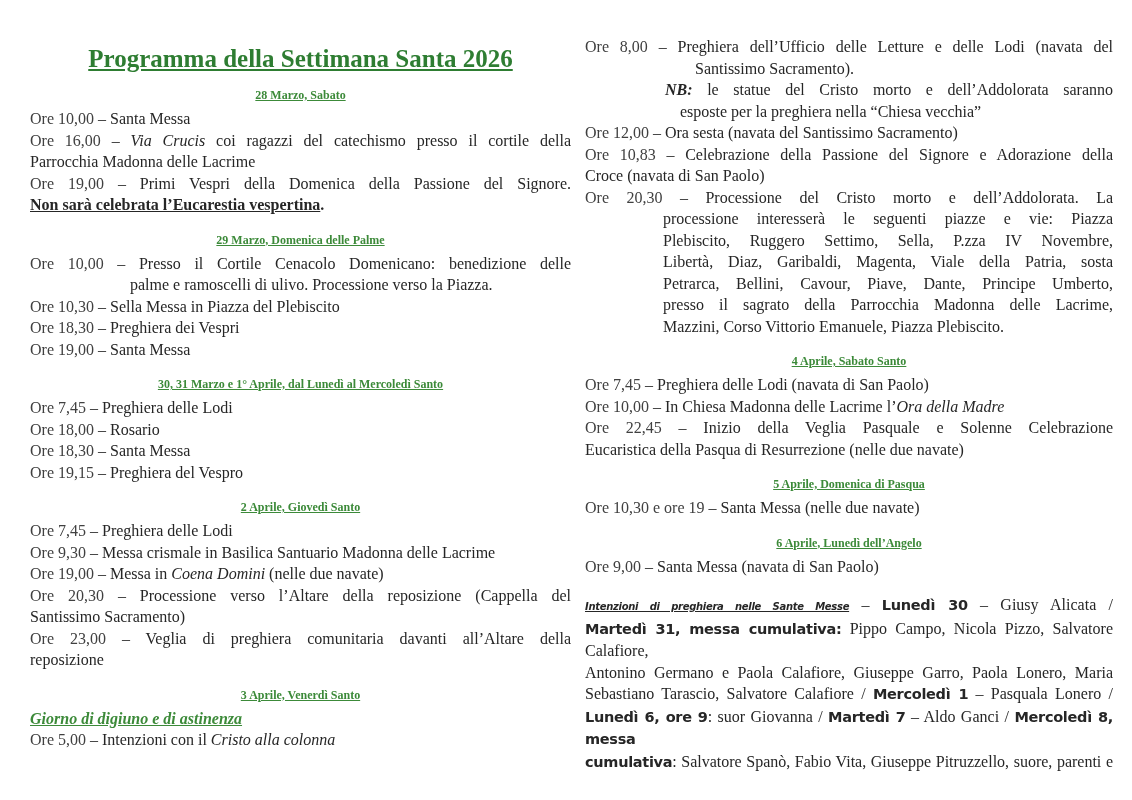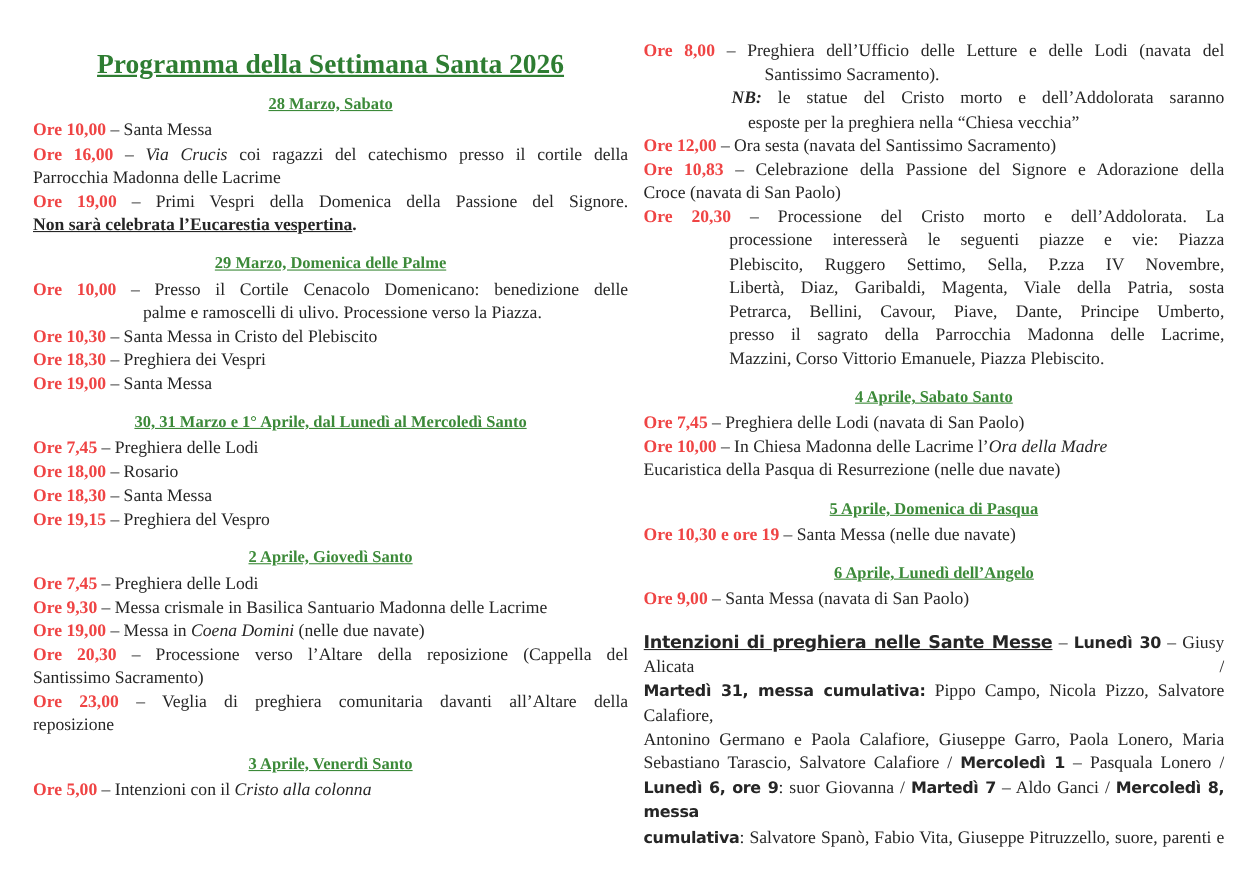--- a/index.html
+++ b/index.html
@@ -15,51 +15,51 @@
   .col-left{left:30px;width:541px;}
   .col-right{left:585px;width:528px;}
   h1.doc-title{
     font-size:25px;line-height:30px;
     margin:8px 0 10px 0;
     text-align:center;
     color:#2e7d32;font-weight:bold;
   }
   h1.doc-title span{text-decoration:underline;}
   h2.sec-head{
-    font-size:15px;line-height:22px;
+    font-size:12px;line-height:22px;
     margin:13px 0 2px 0;
     text-align:center;
     color:#3c8a39;font-weight:bold;
   }
   h2.sec-head span{text-decoration:underline;}
   section.first h2.sec-head{margin-top:0;}
   .line{
     font-size:16px;
     line-height:21.5px;
     min-height:21.5px;
     white-space:normal;
     overflow:hidden;
   }
   .line.j{text-align:justify;text-align-last:justify;}
   .ind78{padding-left:78px;}
   .ind80{padding-left:80px;}
   .ind95{padding-left:95px;}
   .ind100{padding-left:100px;}
   .ind110{padding-left:110px;}
   .seg-plain{}
-  .seg-time{color:#ef4444;font-weight:bold;}
+  .seg-time{color:#404040;font-weight:normal;}
   .seg-italic{font-style:italic;}
   .seg-bold{font-weight:bold;}
   .seg-boldu{font-weight:bold;text-decoration:underline;}
   .seg-nb{font-weight:bold;font-style:italic;margin-top:44px;}
   .seg-giorno{color:#3c8a39;font-style:italic;font-weight:bold;text-decoration:underline;}
   .seg-ihead{
     font-family:"DejaVu Sans", sans-serif;
-    font-size:16px;
-    font-weight:bold;text-decoration:underline;
+    font-size:10px;
+    font-weight:bold;font-style:italic;text-decoration:underline;
     letter-spacing:-0.3px;
   }
   .seg-iday{
     font-family:"DejaVu Sans", sans-serif;
     font-size:14.5px;
     font-weight:bold;
     letter-spacing:-0.3px;
   }
   .intentions-block{margin-top:17px;}
 </style>
@@ -75,21 +75,21 @@
           <div class="line"><span class="seg-time">Ore 10,00</span><span class="seg-plain"> – Santa Messa</span></div>
           <div class="line j"><span class="seg-time">Ore 16,00</span><span class="seg-plain"> – </span><span class="seg-italic">Via Crucis</span><span class="seg-plain"> coi ragazzi del catechismo presso il cortile della</span></div>
           <div class="line"><span class="seg-plain">Parrocchia Madonna delle Lacrime</span></div>
           <div class="line j"><span class="seg-time">Ore 19,00</span><span class="seg-plain"> – Primi Vespri della Domenica della Passione del Signore.</span></div>
           <div class="line"><span class="seg-boldu">Non sarà celebrata l’Eucarestia vespertina</span><span class="seg-bold">.</span></div>
         </section>
         <section>
           <h2 class="sec-head"><span>29 Marzo, Domenica delle Palme</span></h2>
           <div class="line j"><span class="seg-time">Ore 10,00</span><span class="seg-plain"> – Presso il Cortile Cenacolo Domenicano: benedizione delle</span></div>
           <div class="line ind100"><span class="seg-plain">palme e ramoscelli di ulivo. Processione verso la Piazza.</span></div>
-          <div class="line"><span class="seg-time">Ore 10,30</span><span class="seg-plain"> – Santa Messa in Cristo del Plebiscito</span></div>
+          <div class="line"><span class="seg-time">Ore 10,30</span><span class="seg-plain"> – Sella Messa in Piazza del Plebiscito</span></div>
           <div class="line"><span class="seg-time">Ore 18,30</span><span class="seg-plain"> – Preghiera dei Vespri</span></div>
           <div class="line"><span class="seg-time">Ore 19,00</span><span class="seg-plain"> – Santa Messa</span></div>
         </section>
         <section>
           <h2 class="sec-head"><span>30, 31 Marzo e 1° Aprile, dal Lunedì al Mercoledì Santo</span></h2>
           <div class="line"><span class="seg-time">Ore 7,45</span><span class="seg-plain"> – Preghiera delle Lodi</span></div>
           <div class="line"><span class="seg-time">Ore 18,00</span><span class="seg-plain"> – Rosario</span></div>
           <div class="line"><span class="seg-time">Ore 18,30</span><span class="seg-plain"> – Santa Messa</span></div>
           <div class="line"><span class="seg-time">Ore 19,15</span><span class="seg-plain"> – Preghiera del Vespro</span></div>
         </section>
@@ -98,20 +98,21 @@
           <div class="line"><span class="seg-time">Ore 7,45</span><span class="seg-plain"> – Preghiera delle Lodi</span></div>
           <div class="line"><span class="seg-time">Ore 9,30</span><span class="seg-plain"> – Messa crismale in Basilica Santuario Madonna delle Lacrime</span></div>
           <div class="line"><span class="seg-time">Ore 19,00</span><span class="seg-plain"> – Messa in </span><span class="seg-italic">Coena Domini</span><span class="seg-plain"> (nelle due navate)</span></div>
           <div class="line j"><span class="seg-time">Ore 20,30</span><span class="seg-plain"> – Processione verso l’Altare della reposizione (Cappella del</span></div>
           <div class="line"><span class="seg-plain">Santissimo Sacramento)</span></div>
           <div class="line j"><span class="seg-time">Ore 23,00</span><span class="seg-plain"> – Veglia di preghiera comunitaria davanti all’Altare della</span></div>
           <div class="line"><span class="seg-plain">reposizione</span></div>
         </section>
         <section>
           <h2 class="sec-head"><span>3 Aprile, Venerdì Santo</span></h2>
+          <div class="line"><span class="seg-giorno">Giorno di digiuno e di astinenza</span></div>
           <div class="line"><span class="seg-time">Ore 5,00</span><span class="seg-plain"> – Intenzioni con il </span><span class="seg-italic">Cristo alla colonna</span></div>
         </section>
       </div>
   </div>
   <div class="col col-right">
     <div id="right-sections">
         <section class="first">
           <div class="line j"><span class="seg-time">Ore 8,00</span><span class="seg-plain"> – Preghiera dell’Ufficio delle Letture e delle Lodi (navata del</span></div>
           <div class="line ind110"><span class="seg-plain">Santissimo Sacramento).</span></div>
           <div class="line j ind80"><span class="seg-nb">NB:</span><span class="seg-plain"> le statue del Cristo morto e dell’Addolorata saranno</span></div>
@@ -124,20 +125,21 @@
           <div class="line j ind78"><span class="seg-plain">Plebiscito, Ruggero Settimo, Sella, P.zza IV Novembre,</span></div>
           <div class="line j ind78"><span class="seg-plain">Libertà, Diaz, Garibaldi, Magenta, Viale della Patria, sosta</span></div>
           <div class="line j ind78"><span class="seg-plain">Petrarca, Bellini, Cavour, Piave, Dante, Principe Umberto,</span></div>
           <div class="line j ind78"><span class="seg-plain">presso il sagrato della Parrocchia Madonna delle Lacrime,</span></div>
           <div class="line ind78"><span class="seg-plain">Mazzini, Corso Vittorio Emanuele, Piazza Plebiscito.</span></div>
         </section>
         <section>
           <h2 class="sec-head"><span>4 Aprile, Sabato Santo</span></h2>
           <div class="line"><span class="seg-time">Ore 7,45</span><span class="seg-plain"> – Preghiera delle Lodi (navata di San Paolo)</span></div>
           <div class="line"><span class="seg-time">Ore 10,00</span><span class="seg-plain"> – In Chiesa Madonna delle Lacrime l’</span><span class="seg-italic">Ora della Madre</span></div>
+          <div class="line j"><span class="seg-time">Ore 22,45</span><span class="seg-plain"> – Inizio della Veglia Pasquale e Solenne Celebrazione</span></div>
           <div class="line"><span class="seg-plain">Eucaristica della Pasqua di Resurrezione (nelle due navate)</span></div>
         </section>
         <section>
           <h2 class="sec-head"><span>5 Aprile, Domenica di Pasqua</span></h2>
           <div class="line"><span class="seg-time">Ore 10,30 e ore 19</span><span class="seg-plain"> – Santa Messa (nelle due navate)</span></div>
         </section>
         <section>
           <h2 class="sec-head"><span>6 Aprile, Lunedì dell’Angelo</span></h2>
           <div class="line"><span class="seg-time">Ore 9,00</span><span class="seg-plain"> – Santa Messa (navata di San Paolo)</span></div>
         </section>

